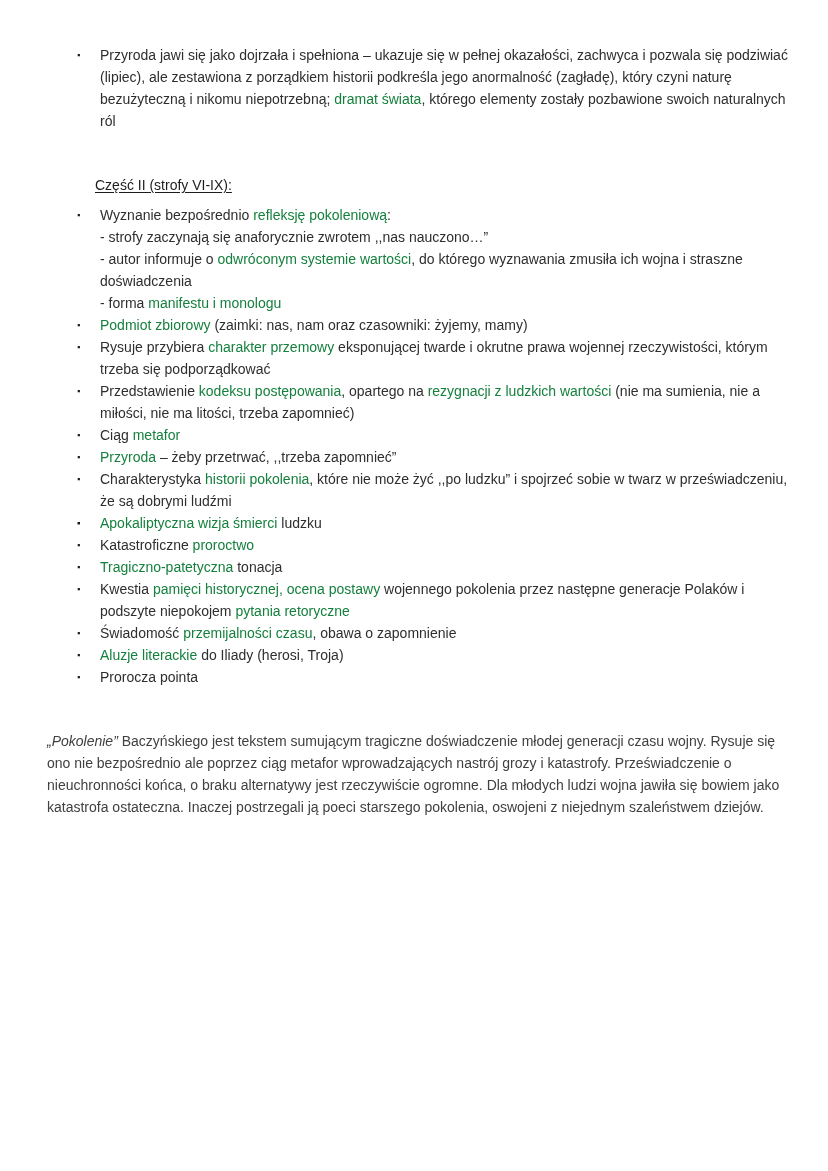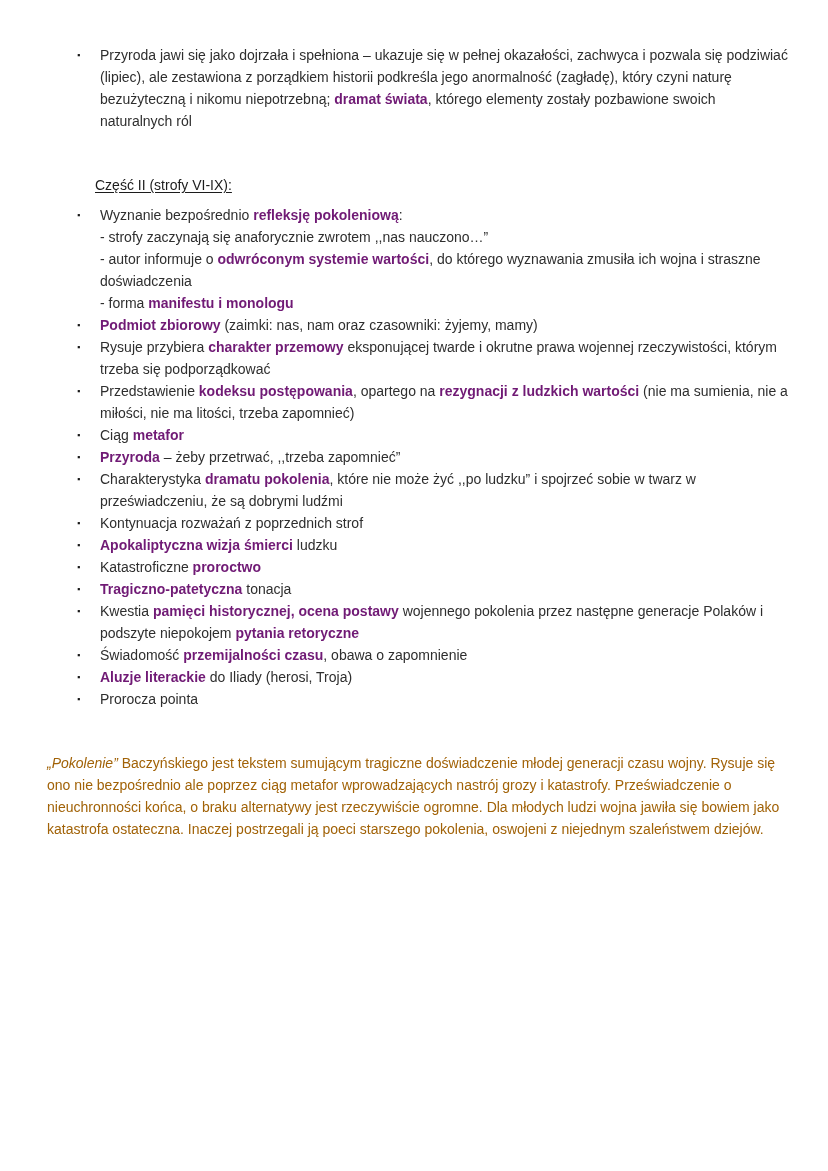--- a/index.html
+++ b/index.html
@@ -33,25 +33,25 @@
     padding-left: 53px;
   }
   .bullet-marker {
     position: absolute;
     left: 30px;
     top: 0;
     font-size: 9px;
     line-height: 22px;
     color: #161616;
   }
-  .b { font-weight: bold; color: #701a75; }
+  .b { font-weight: normal; color: #15803d; }
   .i { font-style: italic; }
   .paragraph {
     margin-top: 42px;
-    color: #a16207;
+    color: #404040;
   }
 </style>
 </head>
 <body>
 
 <div class="page">
   <div class="doc">
       <div class="bullet-list">
         <div class="bullet-item"><span class="bullet-marker">▪</span><span>Przyroda jawi się jako dojrzała i spełniona – ukazuje się w pełnej okazałości, zachwyca i pozwala się podziwiać (lipiec), ale zestawiona z porządkiem historii podkreśla jego anormalność (zagładę), który czyni naturę bezużyteczną i nikomu niepotrzebną; </span><span class="b">dramat świata</span><span>, którego elementy zostały pozbawione swoich naturalnych ról</span></div>
       </div>
@@ -59,24 +59,24 @@
       <div class="bullet-list">
         <div class="bullet-item"><span class="bullet-marker">▪</span><span>Wyznanie bezpośrednio </span><span class="b">refleksję pokoleniową</span><span>:
 - strofy zaczynają się anaforycznie zwrotem ,,nas nauczono…”
 - autor informuje o </span><span class="b">odwróconym systemie wartości</span><span>, do którego wyznawania zmusiła ich wojna i straszne doświadczenia
 - forma </span><span class="b">manifestu i monologu</span></div>
         <div class="bullet-item"><span class="bullet-marker">▪</span><span class="b">Podmiot zbiorowy</span><span> (zaimki: nas, nam oraz czasowniki: żyjemy, mamy)</span></div>
         <div class="bullet-item"><span class="bullet-marker">▪</span><span>Rysuje przybiera </span><span class="b">charakter przemowy</span><span> eksponującej twarde i okrutne prawa wojennej rzeczywistości, którym trzeba się podporządkować</span></div>
         <div class="bullet-item"><span class="bullet-marker">▪</span><span>Przedstawienie </span><span class="b">kodeksu postępowania</span><span>, opartego na </span><span class="b">rezygnacji z ludzkich wartości</span><span> (nie ma sumienia, nie a miłości, nie ma litości, trzeba zapomnieć)</span></div>
         <div class="bullet-item"><span class="bullet-marker">▪</span><span>Ciąg </span><span class="b">metafor</span></div>
         <div class="bullet-item"><span class="bullet-marker">▪</span><span class="b">Przyroda</span><span> – żeby przetrwać, ,,trzeba zapomnieć”</span></div>
-        <div class="bullet-item"><span class="bullet-marker">▪</span><span>Charakterystyka </span><span class="b">dramatu pokolenia</span><span>, które nie może żyć ,,po ludzku” i spojrzeć sobie w twarz w przeświadczeniu, że są dobrymi ludźmi</span></div>
+        <div class="bullet-item"><span class="bullet-marker">▪</span><span>Charakterystyka </span><span class="b">historii pokolenia</span><span>, które nie może żyć ,,po ludzku” i spojrzeć sobie w twarz w przeświadczeniu, że są dobrymi ludźmi</span></div>
       </div>
       <div class="bullet-list">
-        <div class="bullet-item"><span class="bullet-marker">▪</span><span>Kontynuacja rozważań z poprzednich strof</span></div>
+        <div class="bullet-item"><span class="bullet-marker">▪</span></div>
         <div class="bullet-item"><span class="bullet-marker">▪</span><span class="b">Apokaliptyczna wizja śmierci</span><span> ludzku</span></div>
         <div class="bullet-item"><span class="bullet-marker">▪</span><span>Katastroficzne </span><span class="b">proroctwo</span></div>
         <div class="bullet-item"><span class="bullet-marker">▪</span><span class="b">Tragiczno-patetyczna</span><span> tonacja</span></div>
         <div class="bullet-item"><span class="bullet-marker">▪</span><span>Kwestia </span><span class="b">pamięci historycznej, ocena postawy</span><span> wojennego pokolenia przez następne generacje Polaków i podszyte niepokojem </span><span class="b">pytania retoryczne</span></div>
         <div class="bullet-item"><span class="bullet-marker">▪</span><span>Świadomość </span><span class="b">przemijalności czasu</span><span>, obawa o zapomnienie</span></div>
         <div class="bullet-item"><span class="bullet-marker">▪</span><span class="b">Aluzje literackie</span><span> do Iliady (herosi, Troja)</span></div>
         <div class="bullet-item"><span class="bullet-marker">▪</span><span>Prorocza pointa</span></div>
       </div>
       <div class="paragraph"><span class="i">„Pokolenie”</span><span> Baczyńskiego jest tekstem sumującym tragiczne doświadczenie młodej generacji czasu wojny. Rysuje się ono nie bezpośrednio ale poprzez ciąg metafor wprowadzających nastrój grozy i katastrofy. Przeświadczenie o nieuchronności końca, o braku alternatywy jest rzeczywiście ogromne. Dla młodych ludzi wojna jawiła się bowiem jako katastrofa ostateczna. Inaczej postrzegali ją poeci starszego pokolenia, oswojeni z niejednym szaleństwem dziejów.</span></div>
     </div>

